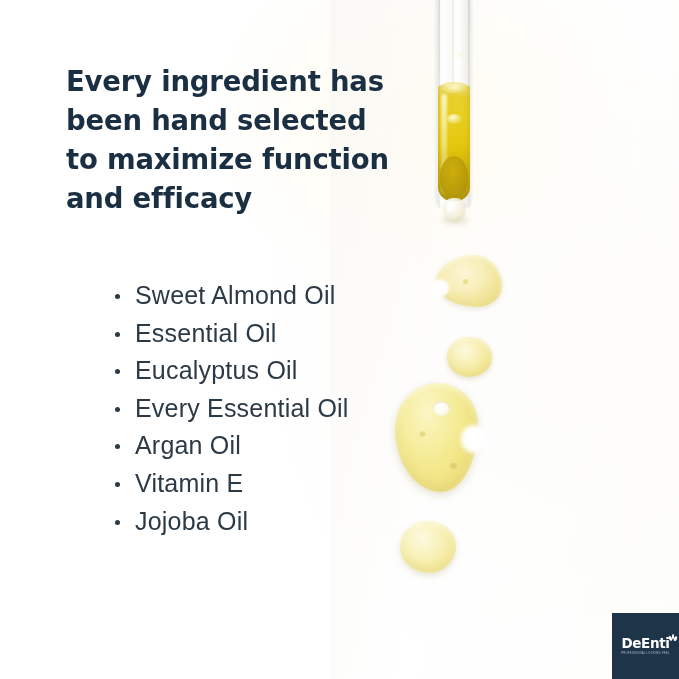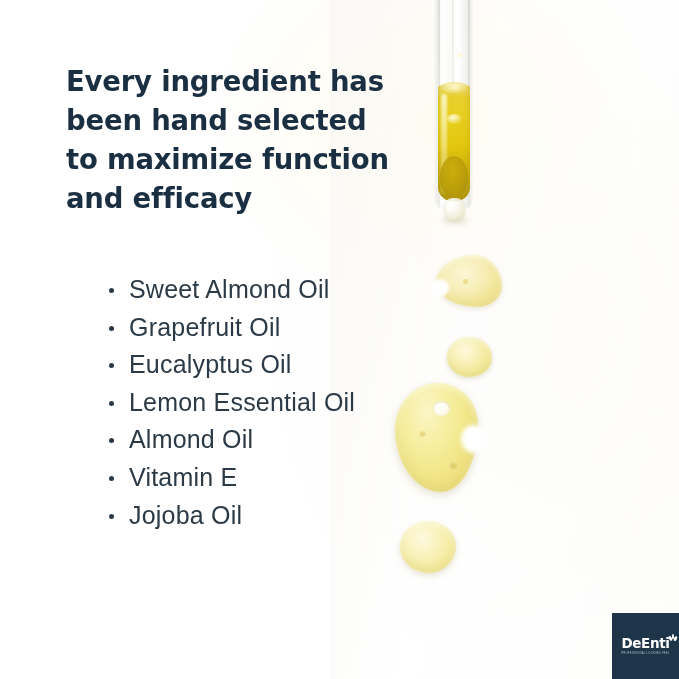--- a/index.html
+++ b/index.html
@@ -265,21 +265,21 @@
     line-height: 39px;
     letter-spacing: -0.2px;
     color: #1b2f43;
     white-space: pre-line;
   }
   .ingredient-list {
     position: absolute;
     left: 96px;
     top: 259px;
     width: 300px;
-    margin: 12px;
+    margin: 18px;
     padding: 0;
     list-style: none;
   }
   .ingredient-list li {
     position: relative;
     font-family: "Liberation Sans", sans-serif;
     font-weight: 300;
     font-size: 25px;
     line-height: 37.6px;
     color: #2b3a46;
@@ -392,24 +392,24 @@
     <div class="body"></div>
   </div>
 
   <div class="headline">Every ingredient has
 been hand selected
 to maximize function
 and efficacy</div>
 
   <ul class="ingredient-list">
     <li>Sweet Almond Oil</li>
-    <li>Grapefruit Oil</li>
+    <li>Essential Oil</li>
     <li>Eucalyptus Oil</li>
-    <li>Lemon Essential Oil</li>
-    <li>Almond Oil</li>
+    <li>Every Essential Oil</li>
+    <li>Argan Oil</li>
     <li>Vitamin E</li>
     <li>Jojoba Oil</li>
   </ul>
 
   <div class="logo-badge">
     <div class="logo-wordmark">DeEnti<span class="logo-leaf">
         <span></span>
           <span></span>
           <span></span>
       </span></div>

